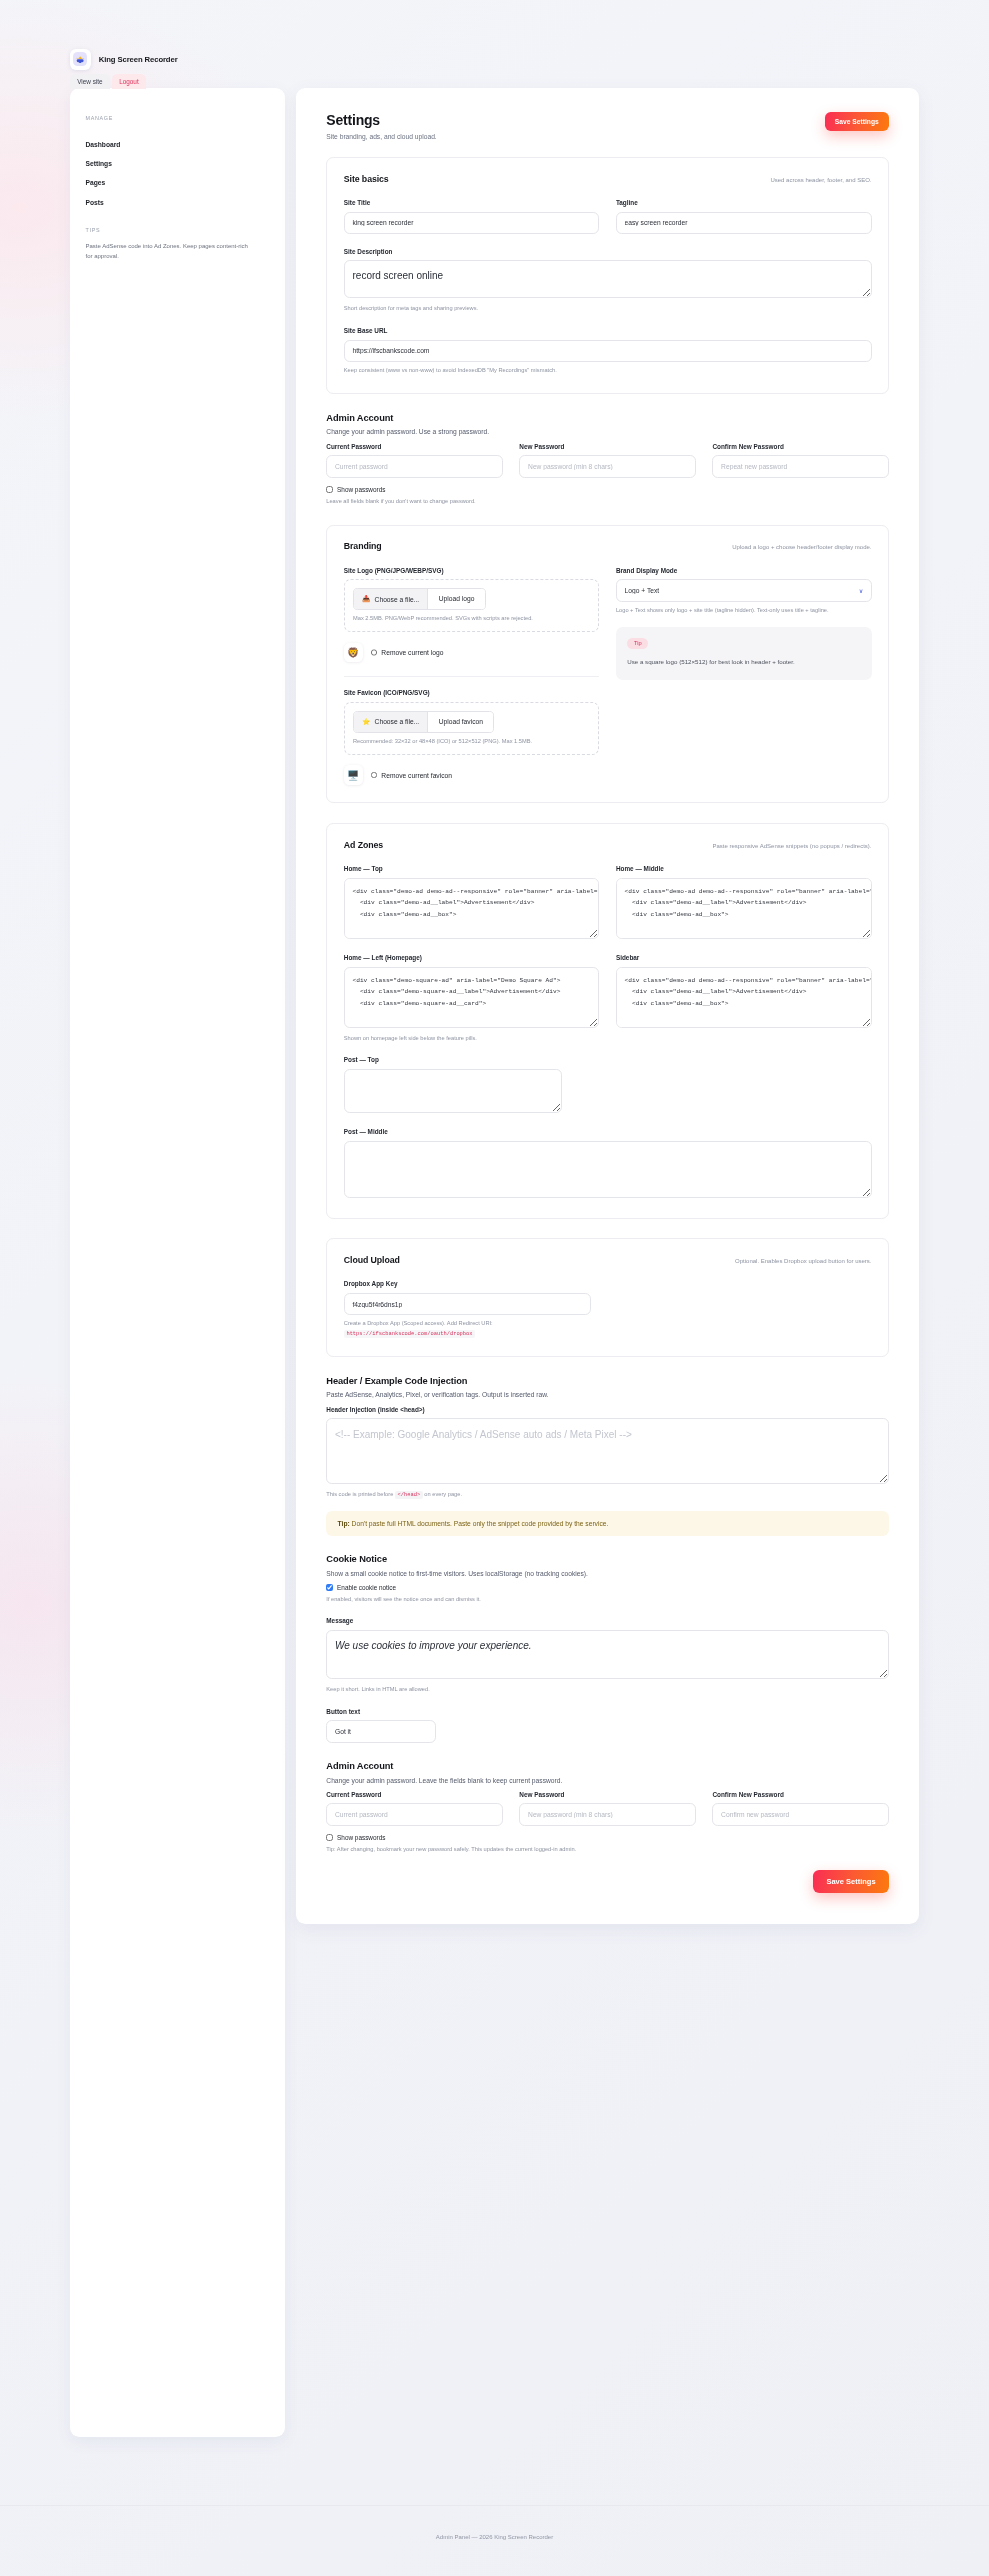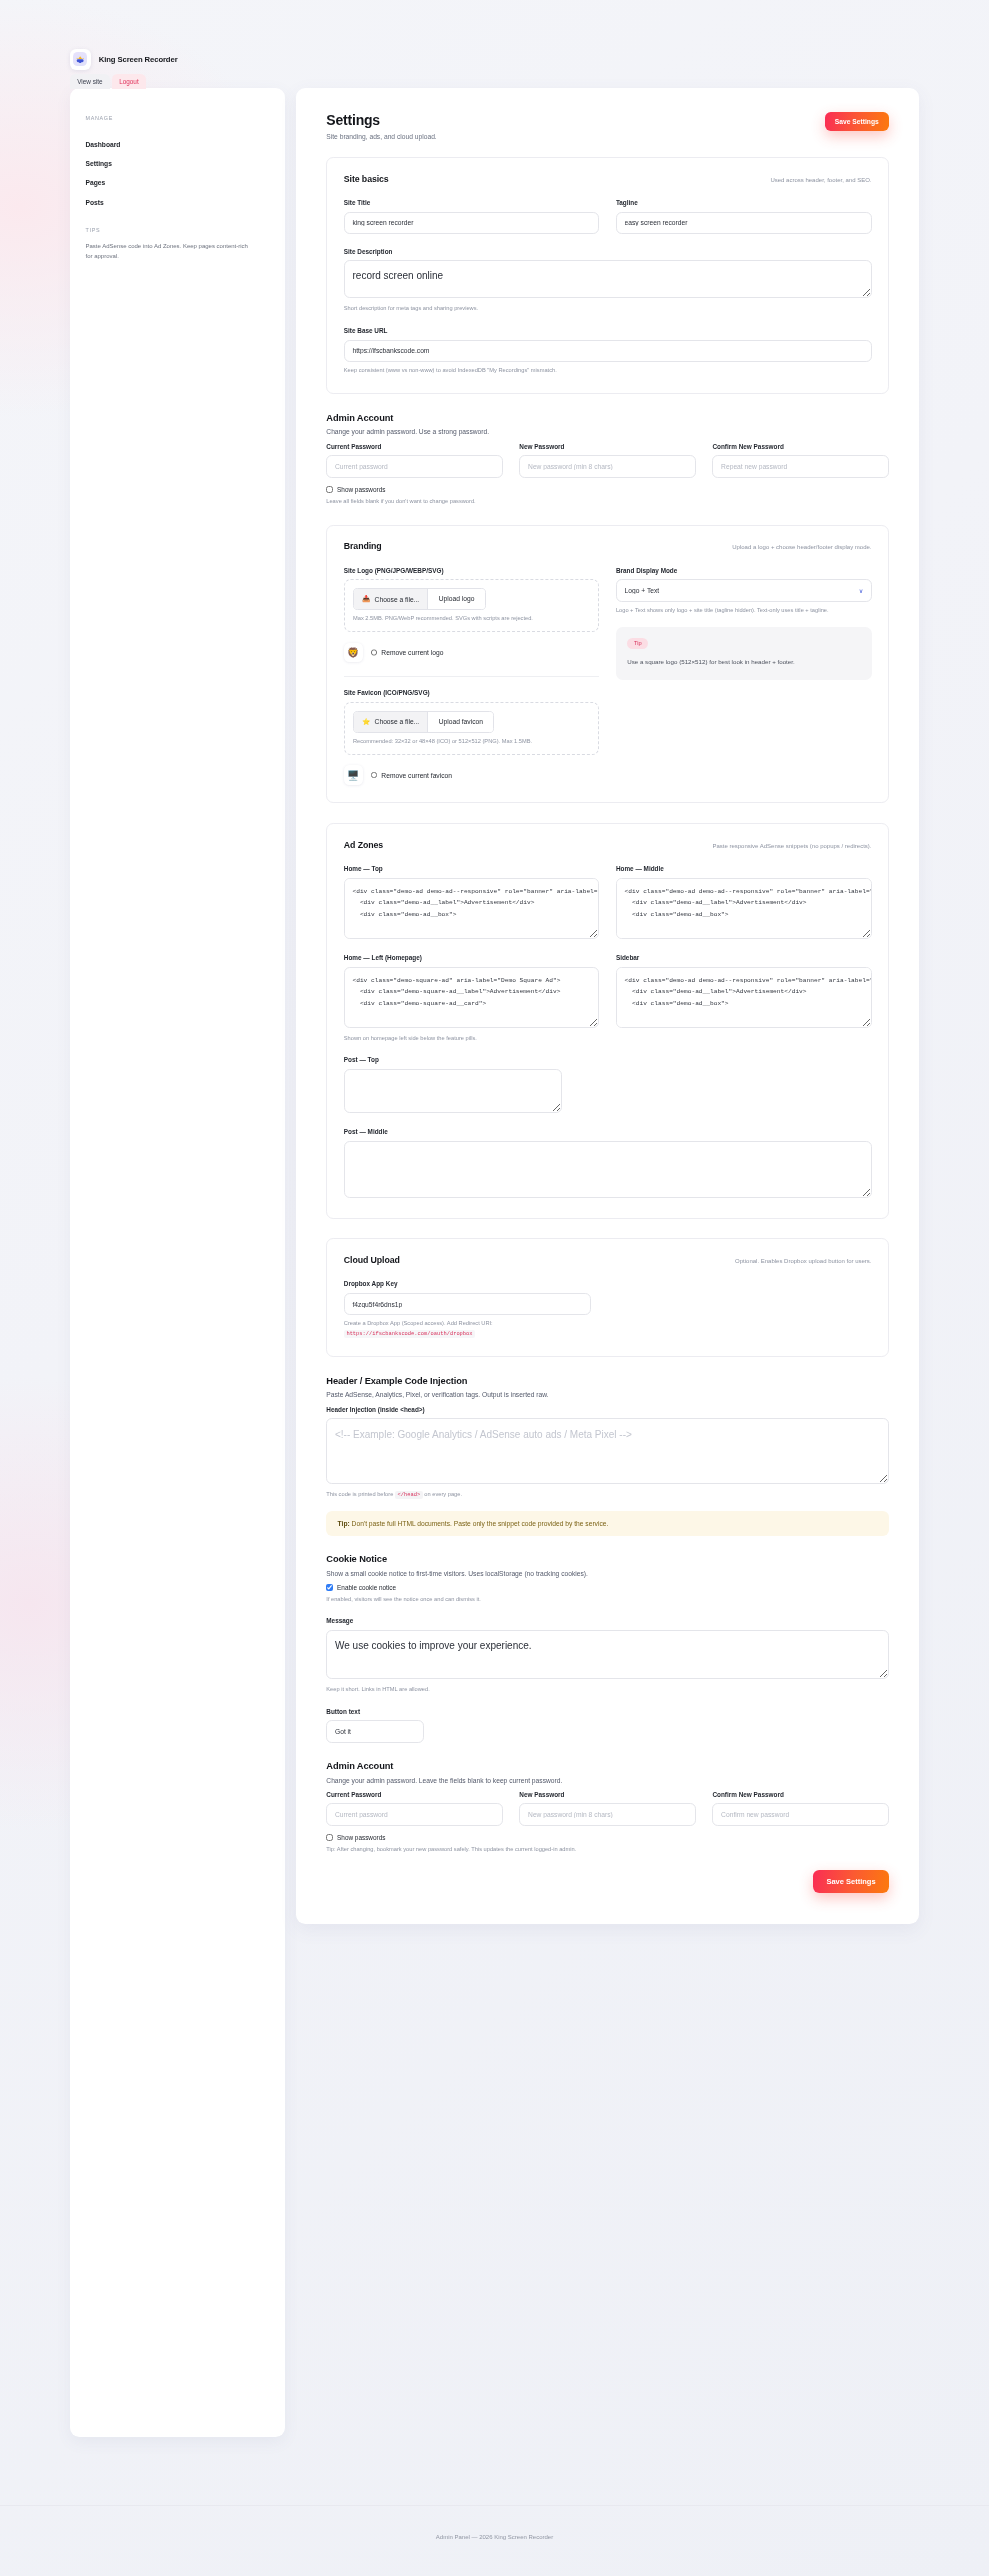--- a/index.html
+++ b/index.html
@@ -401,27 +401,27 @@
         <h3>Cookie Notice</h3>
         <div class="lead">Show a small cookie notice to first-time visitors. Uses localStorage (no tracking cookies).</div>
         <div class="checkrow" style="margin-top:1px">
           <input type="checkbox" id="enablecookie" checked="" style="">
           <label for="enablecookie">Enable cookie notice</label>
         </div>
         <div class="hint">If enabled, visitors will see the notice once and can dismiss it.</div>
 
         <div class="blockgap">
           <label class="field-label">Message</label>
-          <textarea class="ta" style="height: 49px;">We use cookies to improve your experience.</textarea>
+          <textarea class="ta" style="height: 49px; font-style: italic;">We use cookies to improve your experience.</textarea>
           <div class="hint">Keep it short. Links in HTML are allowed.</div>
         </div>
 
         <div class="blockgap">
           <label class="field-label">Button text</label>
-          <input class="inp" style="width: 98px;" value="Got it">
+          <input class="inp" style="width: 110px;" value="Got it">
         </div>
       </section>
 
       <section class="plain" style="margin-bottom:0">
         <h3>Admin Account</h3>
         <div class="lead">Change your admin password. Leave the fields blank to keep current password.</div>
         <div class="grid3">
           <div>
             <label class="field-label">Current Password</label>
             <input type="password" class="inp" placeholder="Current password" style="">

